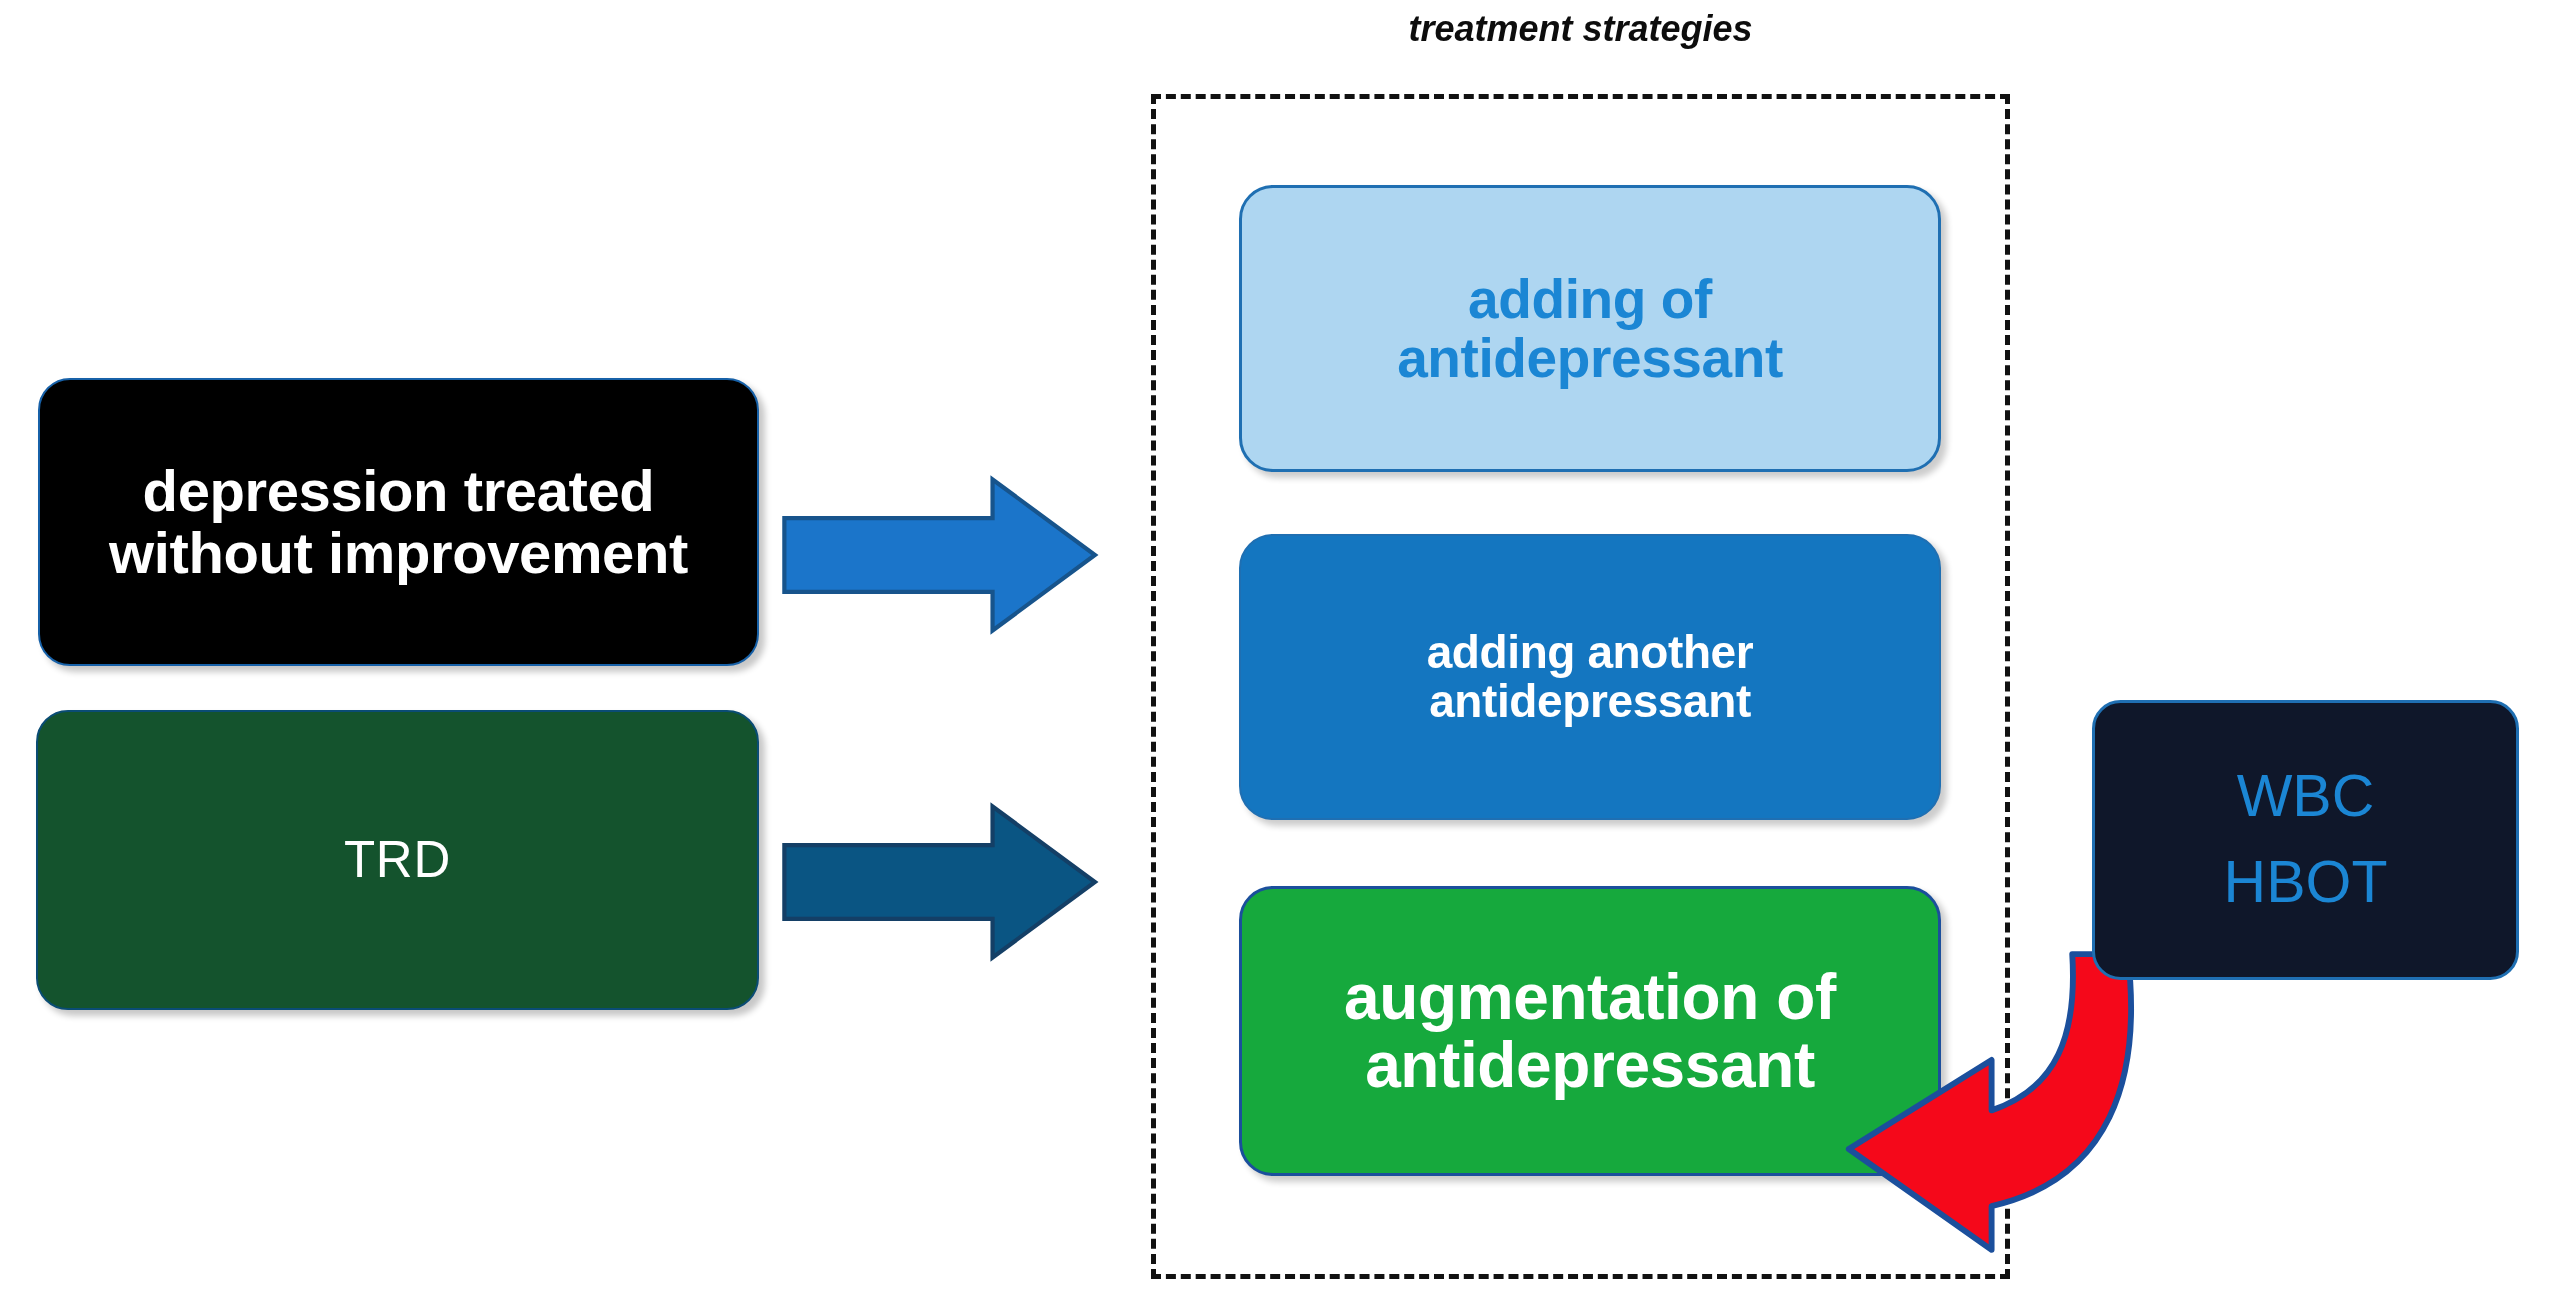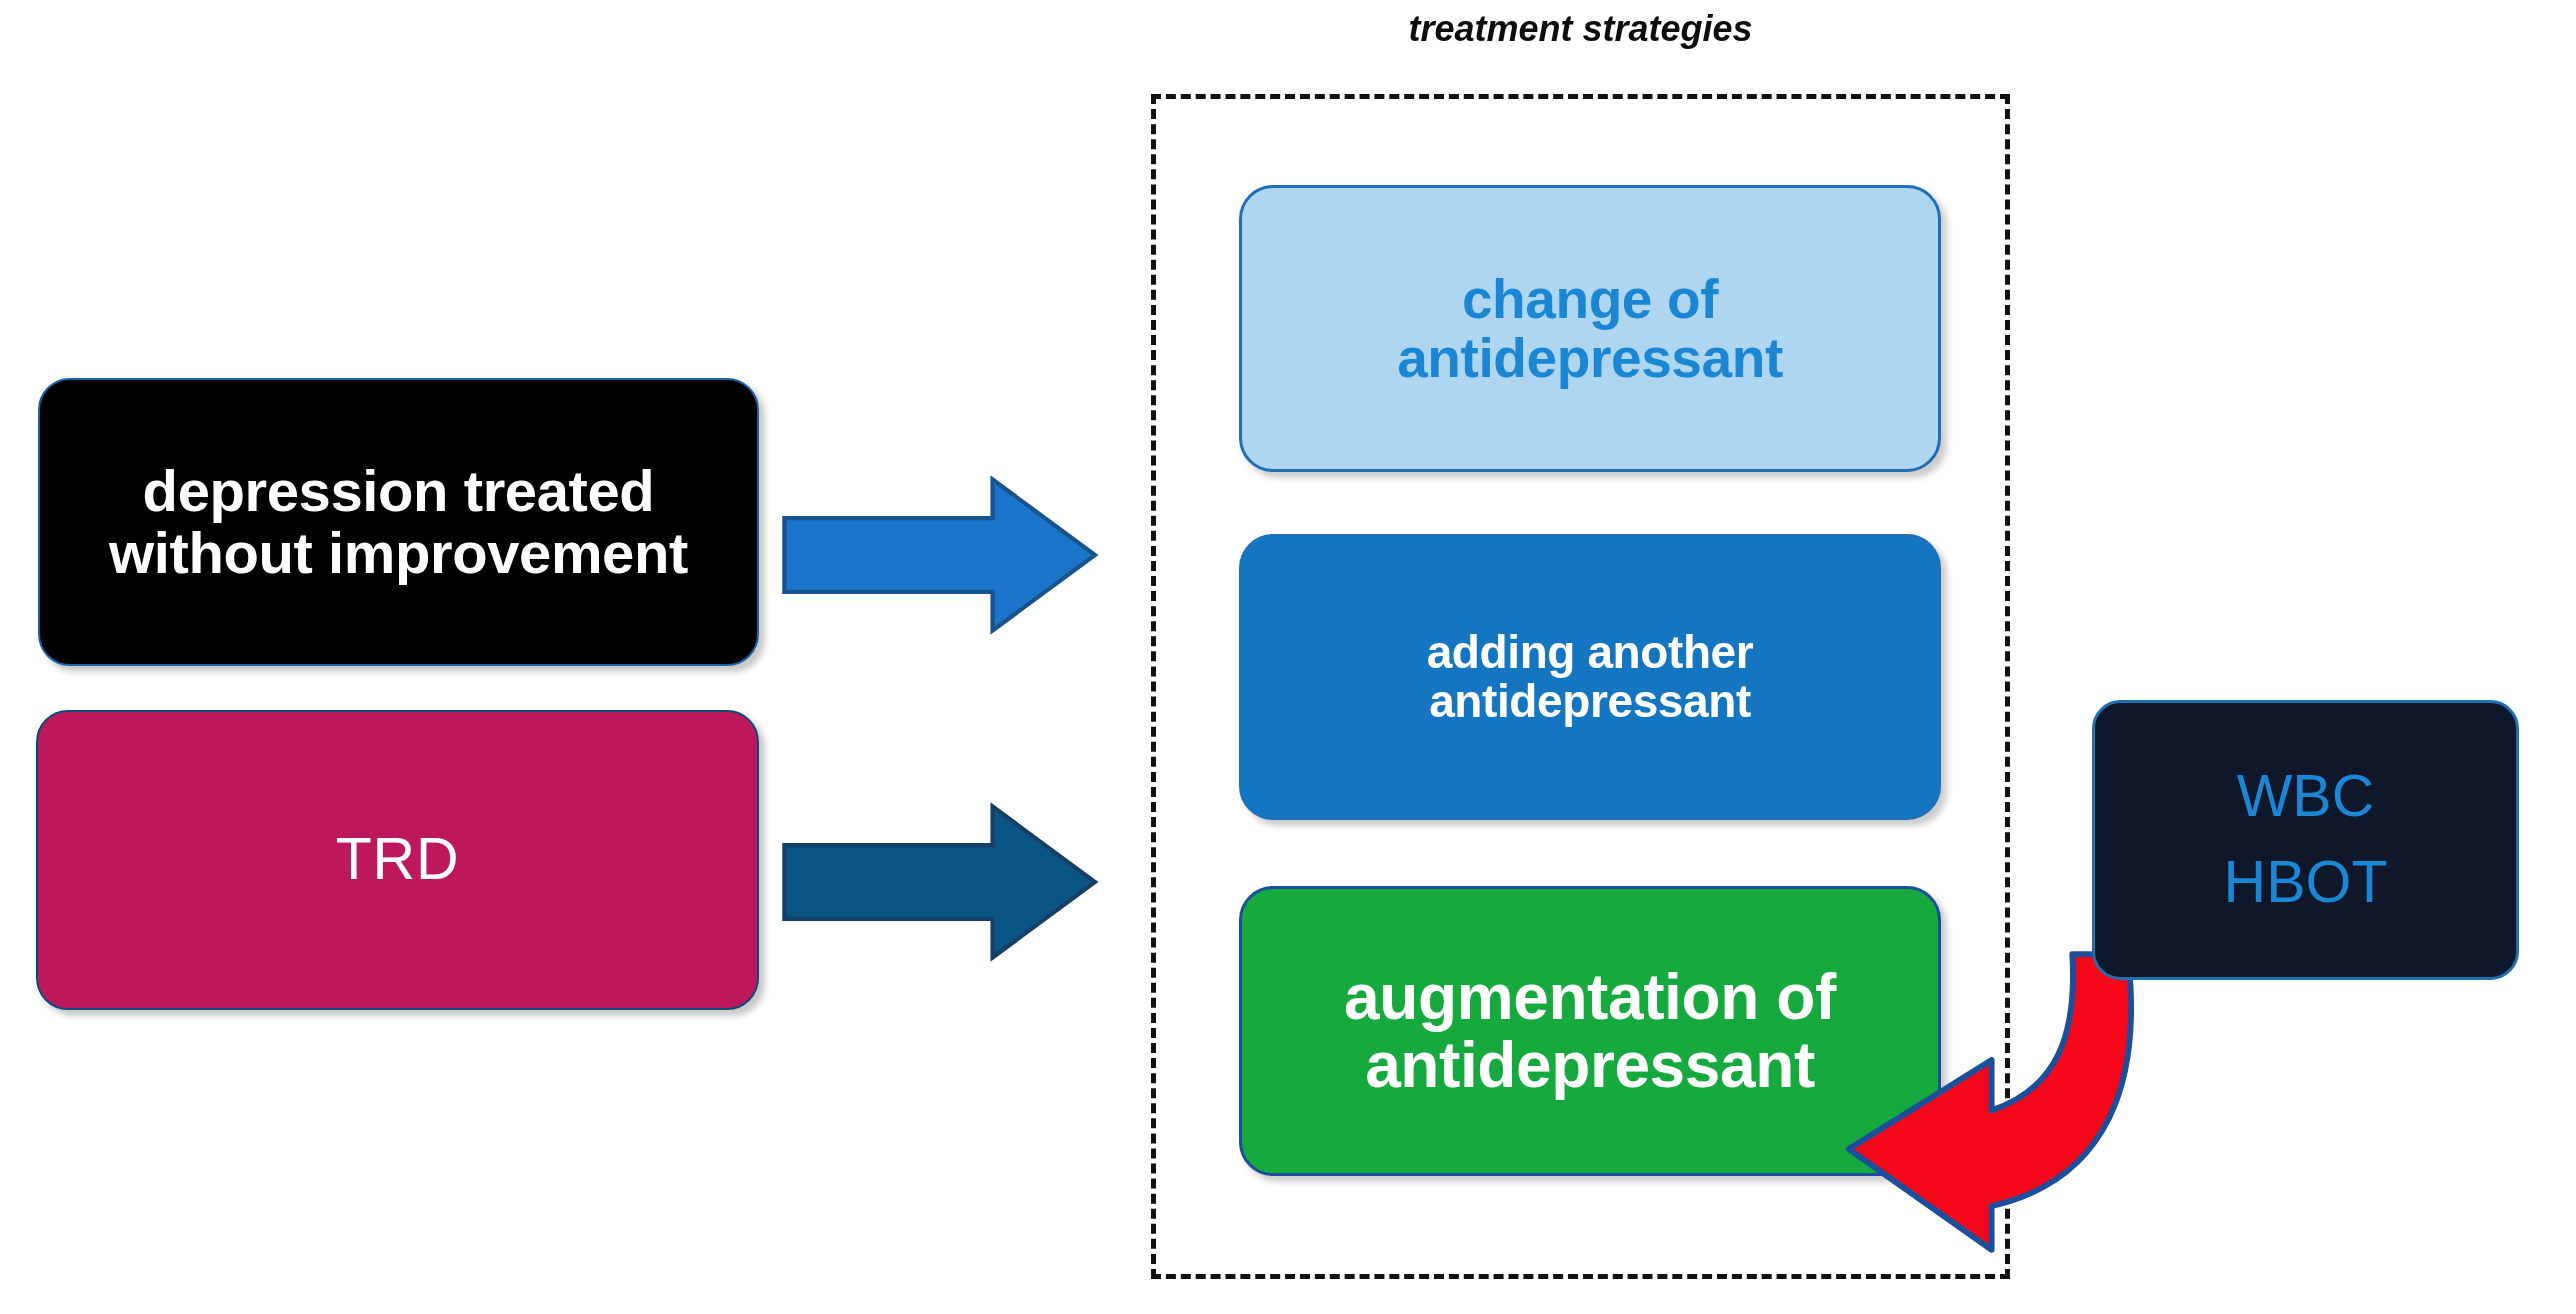--- a/index.html
+++ b/index.html
@@ -39,25 +39,25 @@
     left: 38px;  top: 378px;  width: 721px;  height: 288px;
     background: #000000;
     border: 2.5px solid #1761a8;
     border-radius: 32px;
     color: #ffffff;
     font-size: 58px;
     box-shadow: 5.9px 5.9px 5.9px rgba(0,0,0,0.22);
   }
   #node-trd {
     left: 36px;  top: 710px;  width: 723px;  height: 300px;
-    background: #be185d;
+    background: #14532d;
     border: 2.5px solid #0a4c74;
     border-radius: 32px;
     color: #ffffff;
-    font-size: 59px;
+    font-size: 51px;
     font-weight: normal;
     letter-spacing: 0.8px;
     box-shadow: 5.9px 5.9px 5.9px rgba(0,0,0,0.22);
   }
 
   
   #node-change {
     left: 1239px; top: 185px; width: 702px; height: 287px;
     background: #aed6f1;
     border: 3.4px solid #1f6fb2;
@@ -138,21 +138,21 @@
 <div id="stage">
 
   <div id="group-frame"></div>
   <div id="group-label">treatment strategies</div>
 
   <div class="node" id="node-depression">depression treated
 without improvement</div>
 
   <div class="node" id="node-trd">TRD</div>
 
-  <div class="node" id="node-change">change of
+  <div class="node" id="node-change">adding of
 antidepressant</div>
 
   <div class="node" id="node-adding">adding another
 antidepressant</div>
 
   <div class="node" id="node-augmentation">augmentation of
 antidepressant</div>
 
   <div class="node" id="node-wbc">WBC
 HBOT</div>

